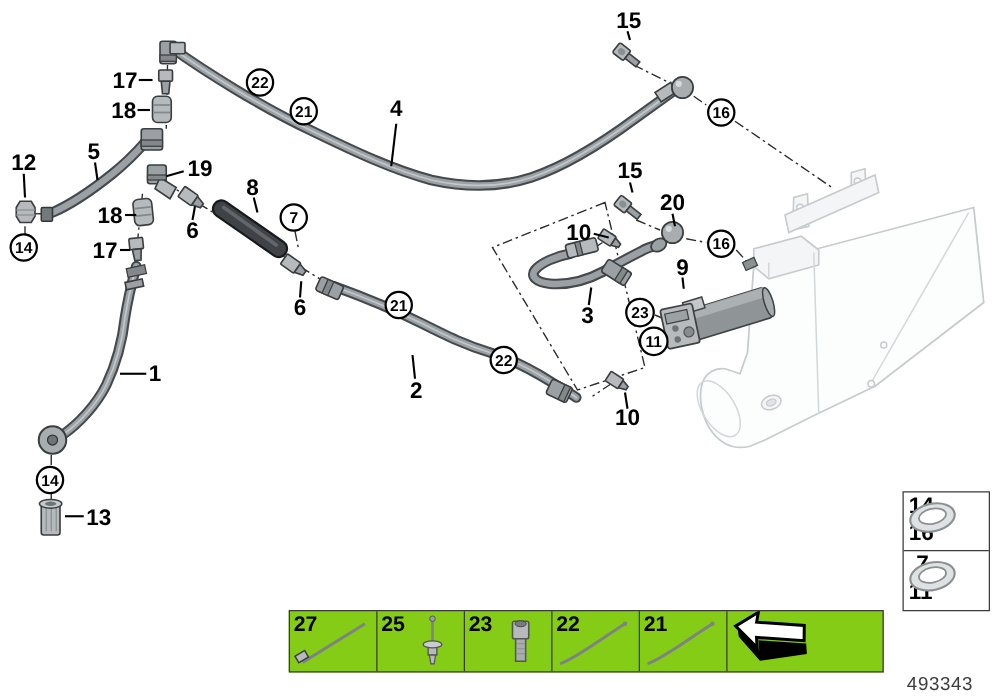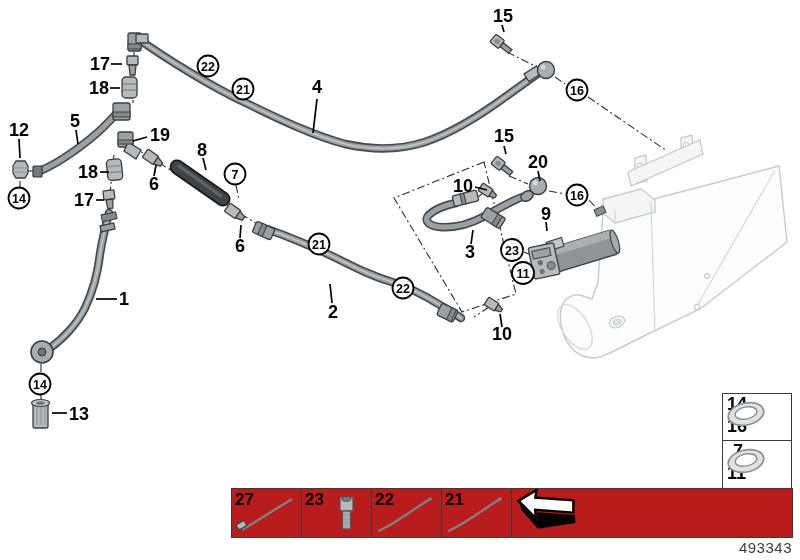--- a/index.html
+++ b/index.html
@@ -21,35 +21,35 @@
   .band{fill:#83888b;stroke:#3a3e41;stroke-width:1;}
   
   .tank{fill:#fcfdfd;stroke:#c6cbcd;stroke-width:1.4;}
   .tankf{fill:#f3f5f6;stroke:#c6cbcd;stroke-width:1.3;}
   .tankl{fill:none;stroke:#d2d7d9;stroke-width:1.2;}
   
   .lbl{font:700 18px "Liberation Sans",sans-serif;fill:#000;text-anchor:middle;}
   .clbl{font:700 12.5px "Liberation Sans",sans-serif;fill:#000;text-anchor:middle;}
   .ccirc{fill:#fff;stroke:#000;stroke-width:1.8;}
   
-  .strip{position:absolute;left:231px;top:488px;width:562px;height:50px;display:flex;
-         border:1.4px solid #3a3a3a;box-sizing:border-box;background:#b91c1c;text-decoration:underline;}
+  .strip{position:absolute;left:231px;top:488px;width:476px;height:50px;display:flex;
+         border:1.4px solid #3a3a3a;box-sizing:border-box;background:#84cc16;text-decoration:underline;}
   .strip .cell{position:relative;width:70px;height:100%;border-right:1.4px solid #3a3a3a;box-sizing:border-box;}
   .strip .cell:last-child{border-right:none;}
   .cellnum{position:absolute;left:3px;top:1px;font:700 17px "Liberation Sans",sans-serif;color:#000;z-index:2;}
   .cellicon{position:absolute;left:0;top:0;}
   
   .sidetable{position:absolute;left:722px;top:393px;width:70px;height:96px;
              border:1.4px solid #3a3a3a;box-sizing:border-box;background:#fff;}
   .siderow{position:relative;width:100%;height:47px;box-sizing:border-box;}
   .siderow.first{border-bottom:1.4px solid #3a3a3a;}
   .sidenum-top{position:absolute;left:4px;top:0px;font:700 18px "Liberation Sans",sans-serif;}
   .sidenum-bot{position:absolute;left:4px;top:22px;font:700 18px "Liberation Sans",sans-serif;}
   .sidering{position:absolute;right:0px;top:3px;}
-  .drawing-number{position:absolute;left:712px;top:539px;width:80px;text-align:right;
+  .drawing-number{position:absolute;left:712px;top:539px;width:80px;text-align:center;
                   font:15px "Liberation Sans",sans-serif;color:#3c3c3c;letter-spacing:.5px;}
 </style>
 </head>
 <body>
 
 <div class="stage">
 
 <svg width="800" height="560" viewBox="0 0 800 560">
 
   <g>
@@ -353,20 +353,30 @@
 
   <div class="strip">
     <div class="cell">
       <span class="cellnum">27</span>
       <svg class="cellicon" width="68" height="47">
         <line x1="10" y1="41" x2="60" y2="10" stroke="#7d8285" stroke-width="2.4"></line>
         <rect x="4" y="36" width="9" height="6" transform="rotate(-31 4 36)" fill="#b6babd" stroke="#3a3e41" stroke-width="1.2"></rect>
       </svg>
     </div>
     <div class="cell">
+      <span class="cellnum">25</span>
+      <svg class="cellicon" width="68" height="47">
+        <line x1="44" y1="6" x2="44" y2="25" stroke="#7d8285" stroke-width="2"></line>
+        <circle cx="44" cy="6" r="2.2" fill="#9aa0a4" stroke="#555" stroke-width="0.8"></circle>
+        <rect x="40.5" y="26" width="7" height="9" fill="#b6babd" stroke="#555" stroke-width="1.1"></rect>
+        <ellipse cx="44" cy="26.5" rx="7.5" ry="2.8" fill="#c9cdcf" stroke="#555" stroke-width="1.1"></ellipse>
+        <polygon points="41.5,35 46.5,35 45.3,42 42.7,42" fill="#b6babd" stroke="#555" stroke-width="1"></polygon>
+      </svg>
+    </div>
+    <div class="cell">
       <span class="cellnum">23</span>
       <svg class="cellicon" width="68" height="47">
         <rect x="38" y="8" width="13" height="14" rx="1.5" fill="#b6babd" stroke="#555" stroke-width="1.3"></rect>
         <ellipse cx="44.5" cy="10" rx="4.5" ry="2.4" fill="#777c7f" stroke="#444" stroke-width="0.8"></ellipse>
         <rect x="40.5" y="22" width="8" height="18" fill="#a8adb0" stroke="#555" stroke-width="1.2"></rect>
         <line x1="41" y1="26" x2="48" y2="26" stroke="#8a8f92" stroke-width="0.8"></line>
         <line x1="41" y1="30" x2="48" y2="30" stroke="#8a8f92" stroke-width="0.8"></line>
         <line x1="41" y1="34" x2="48" y2="34" stroke="#8a8f92" stroke-width="0.8"></line>
       </svg>
     </div>

